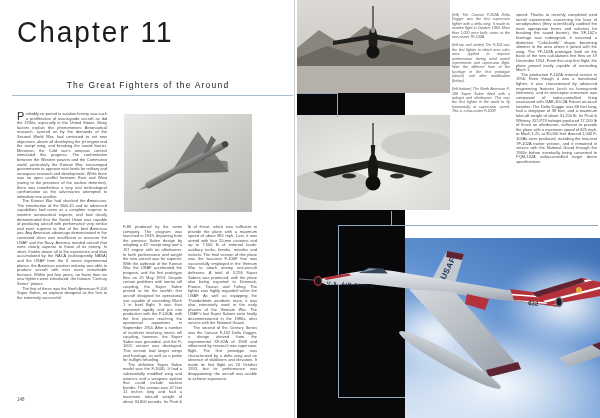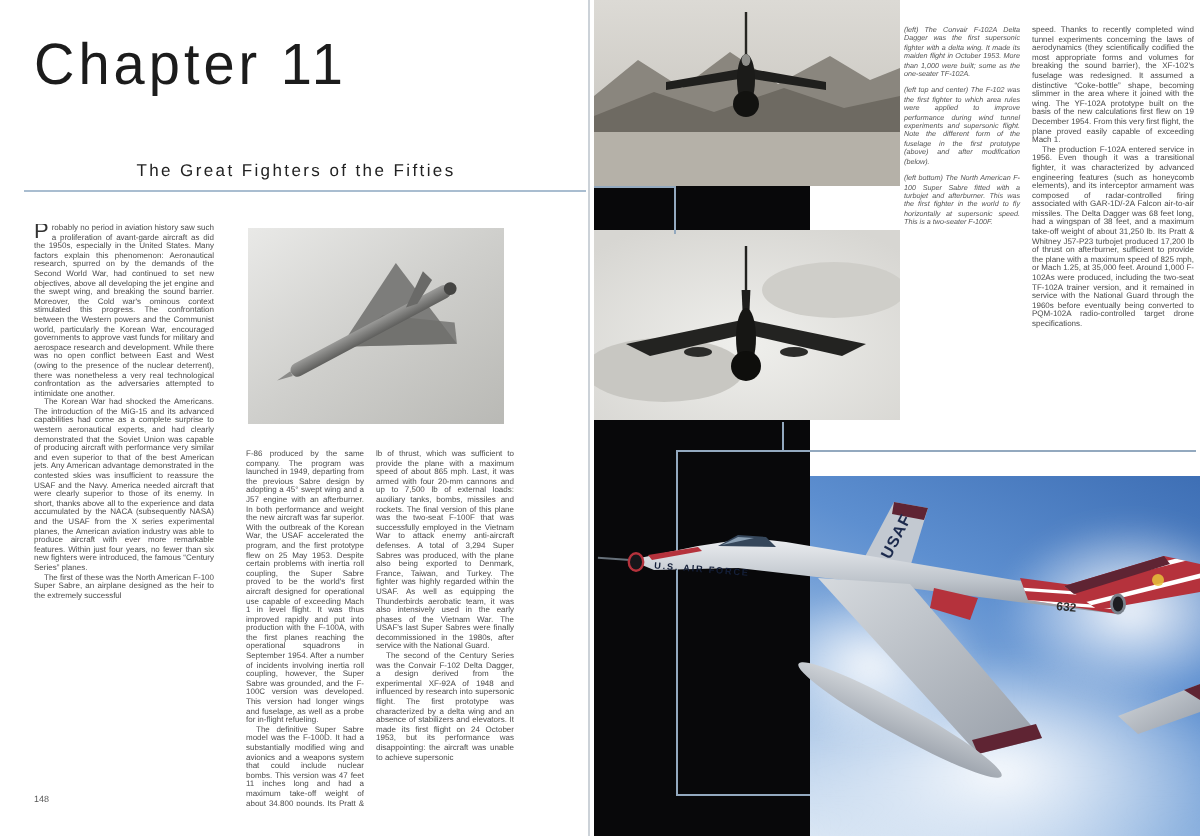--- a/index.html
+++ b/index.html
@@ -45,21 +45,21 @@
   #jet-color{left:1px;top:238px;width:303px;height:180px;}
   .caption{font-size:3.6px;line-height:4.4px;font-style:italic;color:#555;margin:0 0 4px 0;text-align:justify;}
   #captions{left:156px;top:13px;width:58px;}
   #rbody{left:220px;top:13px;width:81px;height:222px;}
 </style>
 </head>
 <body>
 
 <div id="left-page" class="abs">
   <div id="chapter-title" class="abs">Chapter 11</div>
-  <div id="section-title" class="abs">The Great Fighters of the Fifties</div>
+  <div id="section-title" class="abs">The Great Fighters of the Around</div>
   <div id="section-rule" class="abs"></div>
 
   <div id="col1" class="abs bodycol">
     <p><span class="dropcap">P</span><span>robably no period in aviation history saw such a proliferation of avant-garde aircraft as did the 1950s, especially in the United States. Many factors explain this phenomenon: Aeronautical research, spurred on by the demands of the Second World War, had continued to set new objectives, above all developing the jet engine and the swept wing, and breaking the sound barrier. Moreover, the Cold war's ominous context stimulated this progress. The confrontation between the Western powers and the Communist world, particularly the Korean War, encouraged governments to approve vast funds for military and aerospace research and development. While there was no open conflict between East and West (owing to the presence of the nuclear deterrent), there was nonetheless a very real technological confrontation as the adversaries attempted to intimidate one another.</span></p>
     <p class="ind">The Korean War had shocked the Americans. The introduction of the MiG-15 and its advanced capabilities had come as a complete surprise to western aeronautical experts, and had clearly demonstrated that the Soviet Union was capable of producing aircraft with performance very similar and even superior to that of the best American jets. Any American advantage demonstrated in the contested skies was insufficient to reassure the USAF and the Navy. America needed aircraft that were clearly superior to those of its enemy. In short, thanks above all to the experience and data accumulated by the NACA (subsequently NASA) and the USAF from the X series experimental planes, the American aviation industry was able to produce aircraft with ever more remarkable features. Within just four years, no fewer than six new fighters were introduced, the famous “Century Series” planes.</p>
     <p class="ind">The first of these was the North American F-100 Super Sabre, an airplane designed as the heir to the extremely successful</p>
   </div>
 
   <div id="photo-left" class="abs">
     <svg width="128" height="98" viewBox="0 0 128 98">

